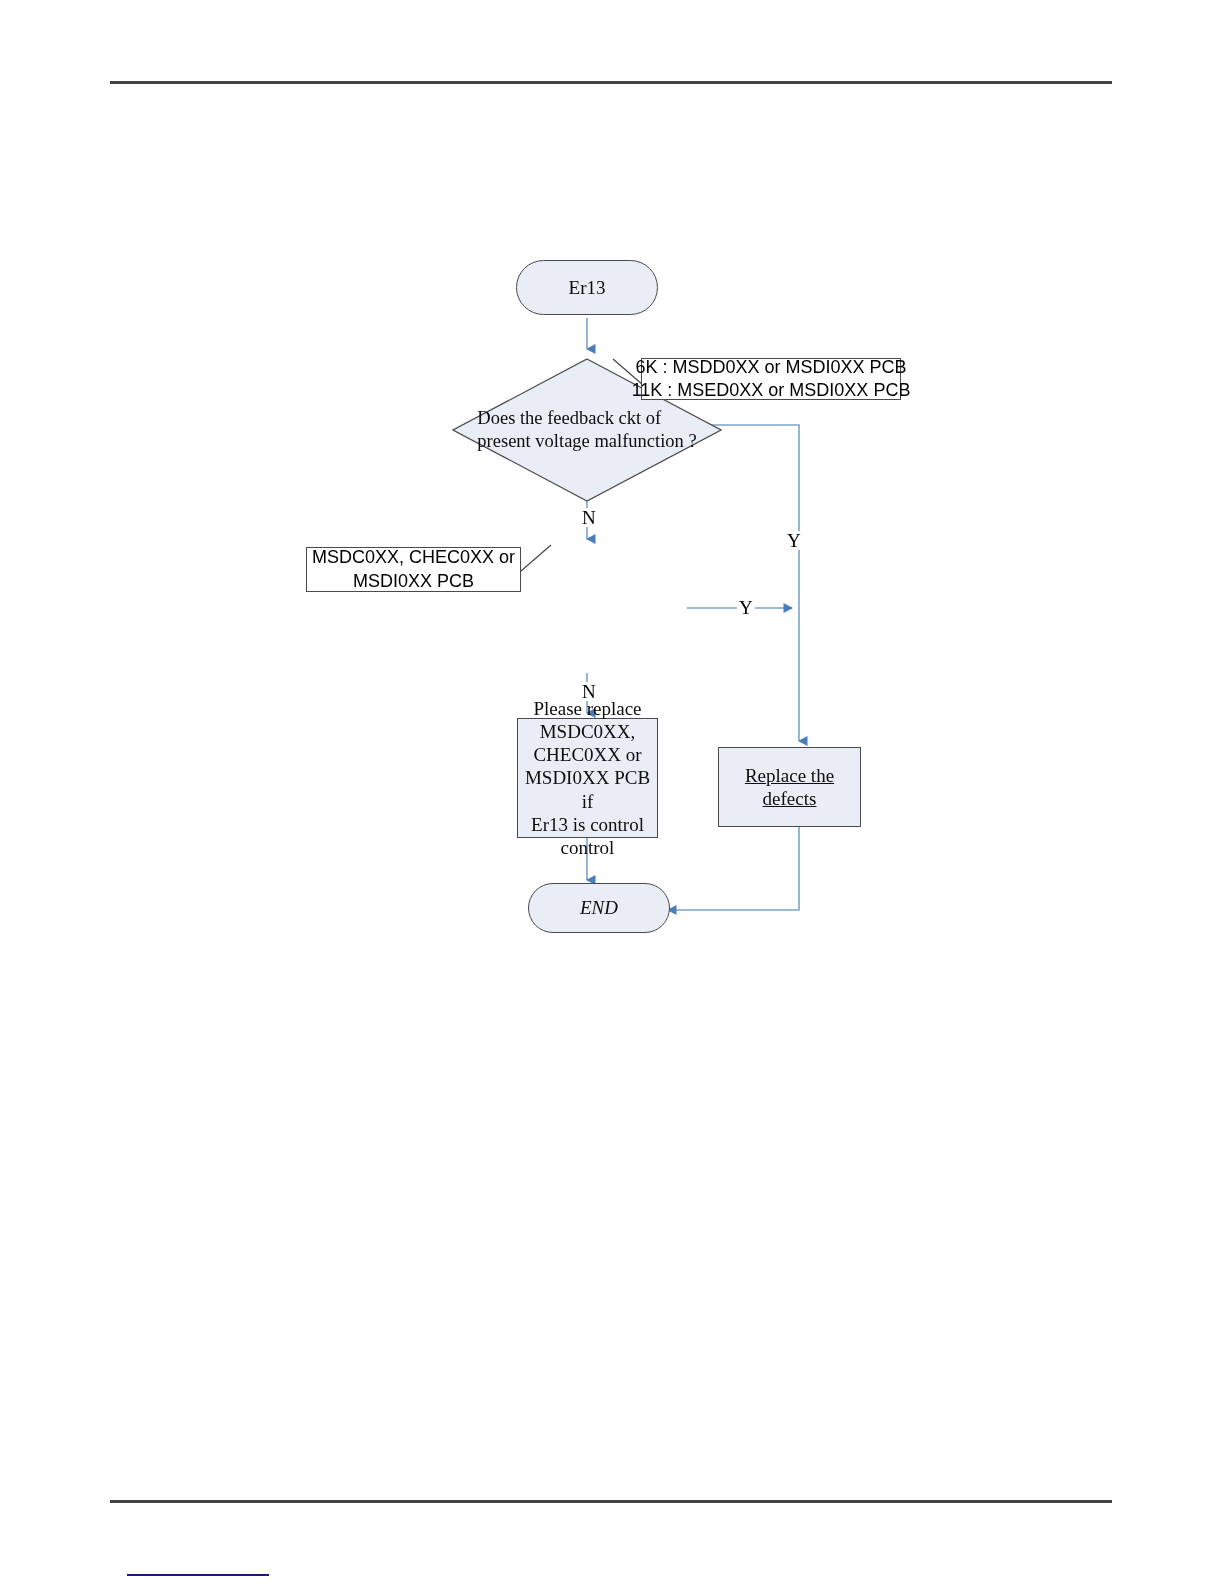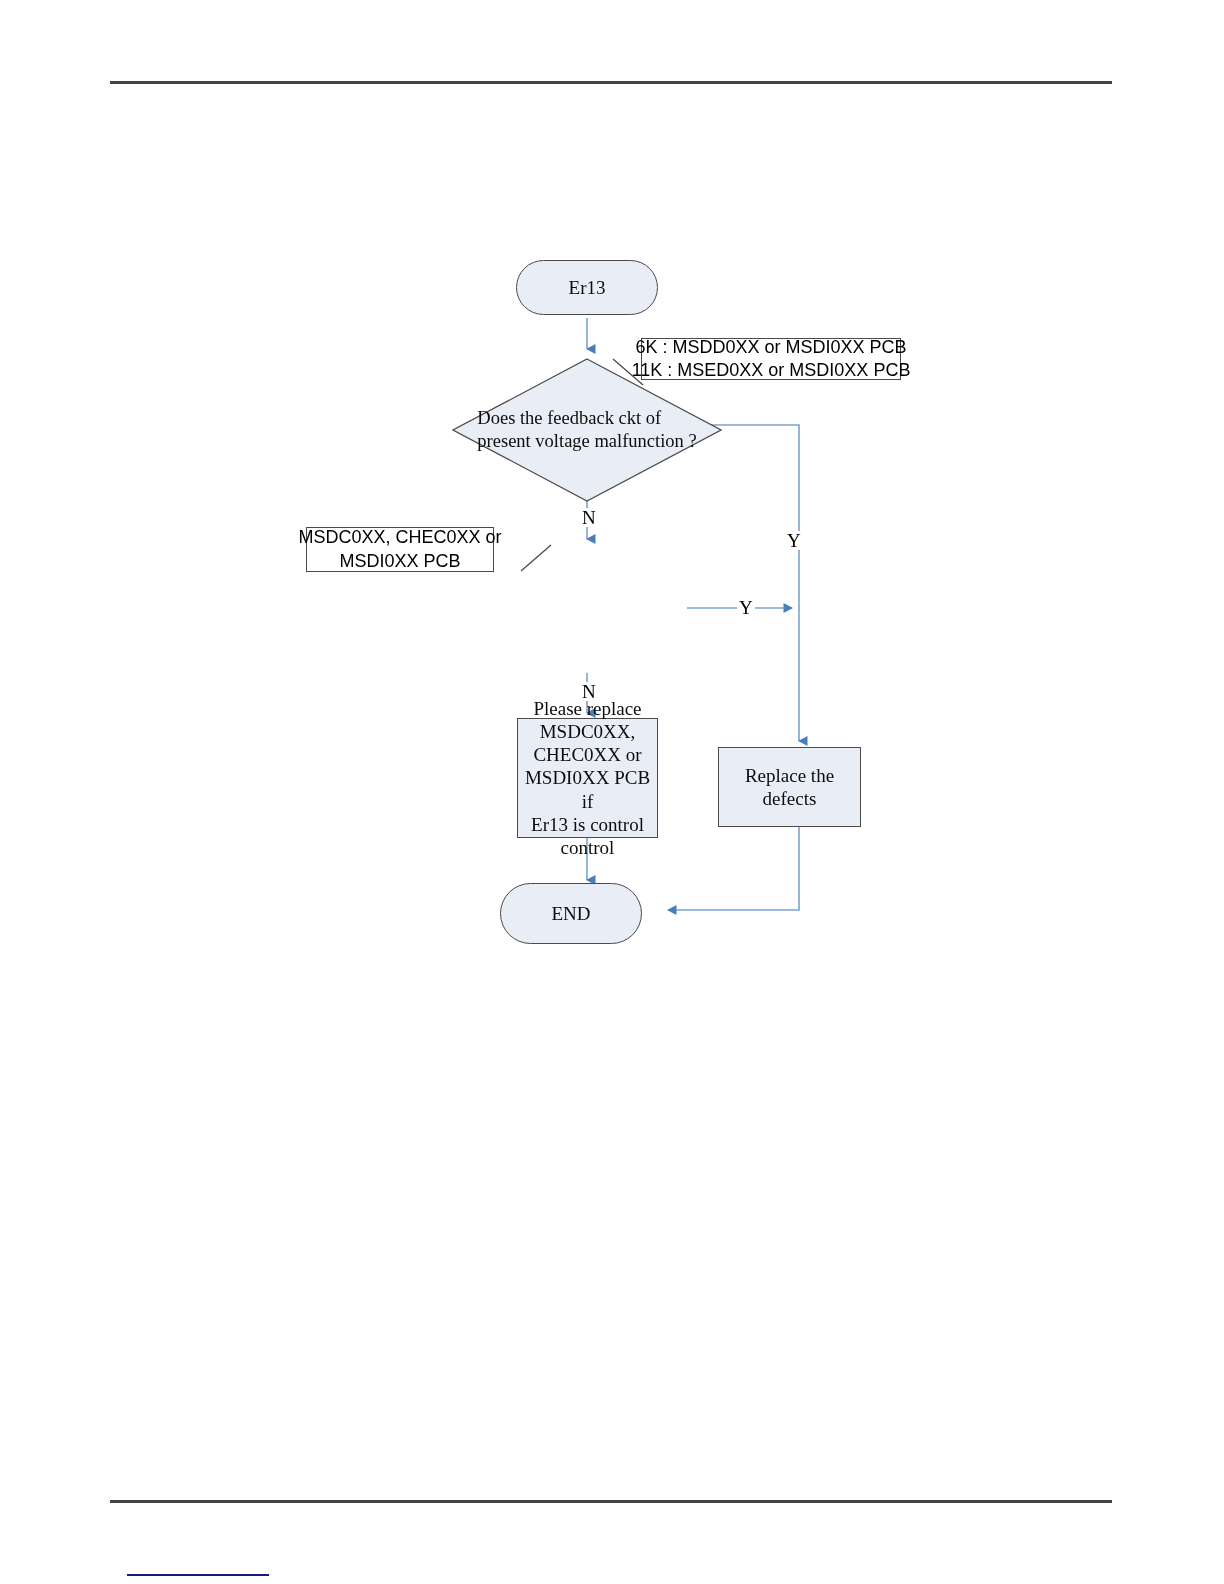--- a/index.html
+++ b/index.html
@@ -94,20 +94,21 @@
     font-family: "Liberation Sans", sans-serif;
     font-size: 18px;
     color: #000000;
     display: flex;
     flex-direction: column;
     align-items: center;
     justify-content: center;
     line-height: 1.28;
     white-space: nowrap;
     text-align: center;
+    margin-top: 20px;
   }
   .annot.left-annot { align-items: center; }
 
   
   .conn-layer {
     position: absolute;
     left: 0; top: 0;
     width: 1224px; height: 1584px;
     pointer-events: none;
   }
@@ -187,34 +188,34 @@
 
   <div class="shape process-multi" style="left:517px; top:718px; width:141px; height:120px; flex-direction:column;">
     <div>Please replace</div>
     <div>MSDC0XX,</div>
     <div>CHEC0XX or</div>
     <div>MSDI0XX PCB if</div>
     <div>Er13 is control</div>
     <div>control</div>
   </div>
 
-  <div class="shape process" style="left:718px; top:747px; width:143px; height:80px;">
+  <div class="shape process" style="left:718px; top:747px; width:143px; height:80px;text-decoration:underline;">
     <span>Replace the defects</span>
   </div>
 
-  <div class="shape terminator" style="left:500px; top:883px; width:142px; height:61px;">
+  <div class="shape terminator" style="left:528px; top:883px; width:142px; height:50px;font-style:italic;">
     <span>END</span>
   </div>
 
   <div class="annot" style="left:641px; top:338px; width:260px; height:42px;">
     <div>6K : MSDD0XX or MSDI0XX PCB</div>
     <div>11K : MSED0XX or MSDI0XX PCB</div>
   </div>
 
-  <div class="annot left-annot" style="left:306px; top:527px; width:188px; height:45px;">
+  <div class="annot left-annot" style="left:306px; top:527px; width:215px; height:45px;">
     <div>MSDC0XX, CHEC0XX or</div>
     <div>MSDI0XX PCB</div>
   </div>
 
   <span class="blabel" style="left:580px; top:508px;">N</span>
   <span class="blabel" style="left:580px; top:682px;">N</span>
   <span class="blabel" style="left:785px; top:531px;">Y</span>
   <span class="blabel" style="left:737px; top:598px;">Y</span>
 
 </div>

